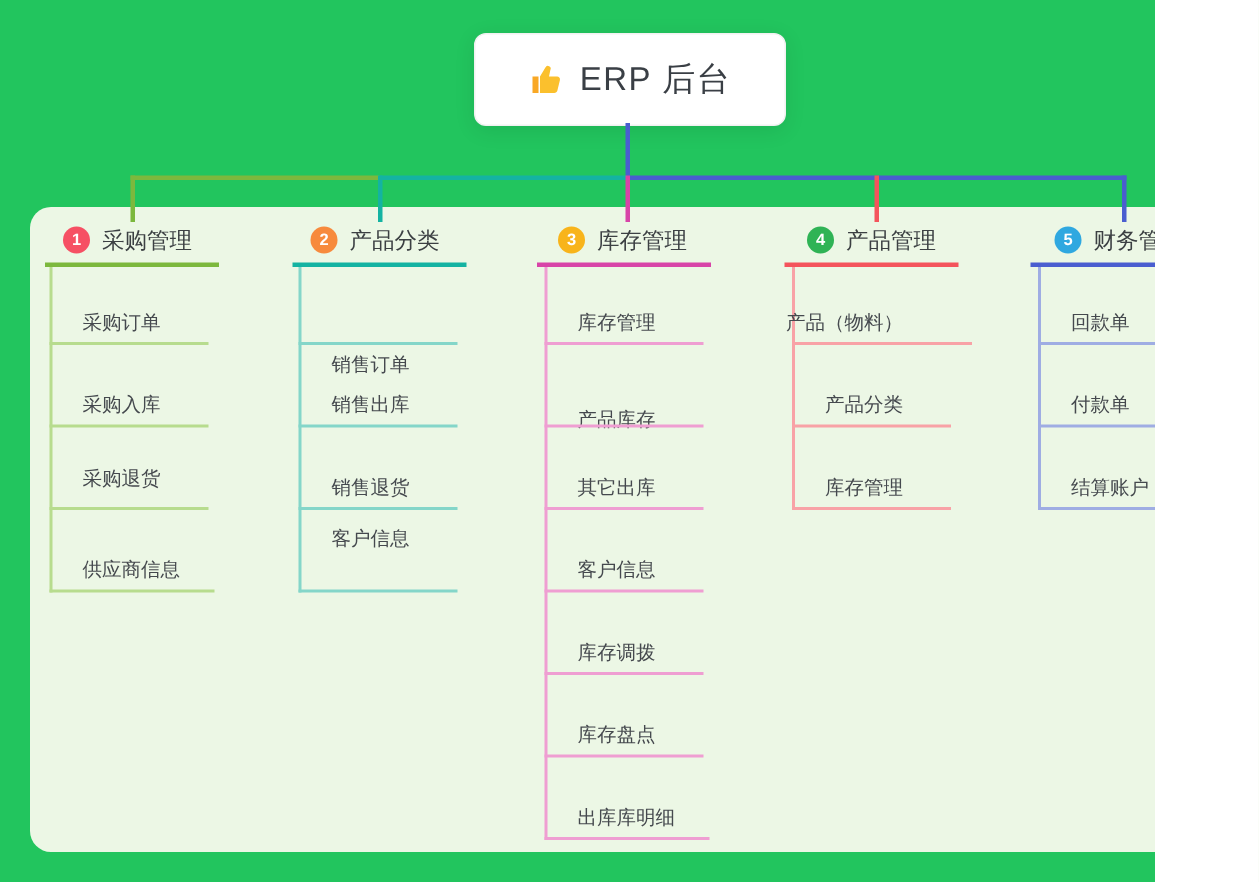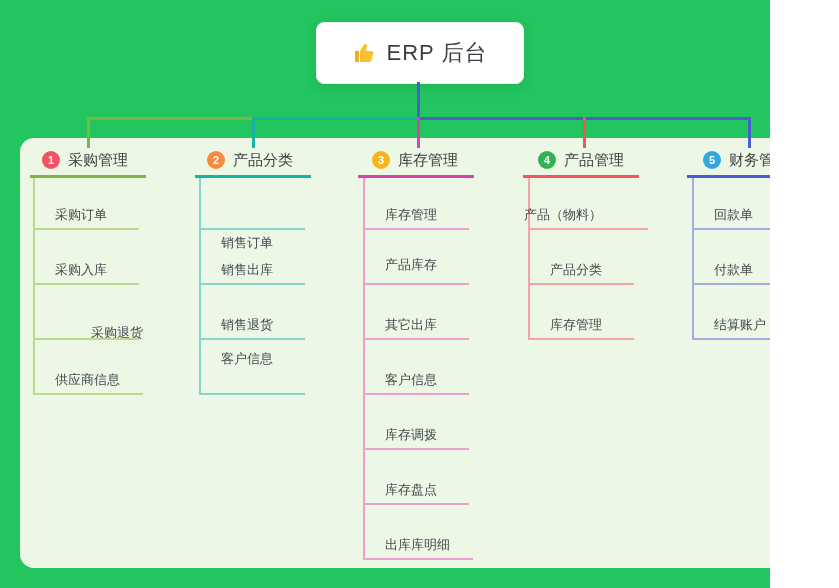--- a/index.html
+++ b/index.html
@@ -63,21 +63,21 @@
     <span class="badge" style="background: rgb(246, 80, 100);">1</span>
     <span class="bttl">采购管理</span>
   </div>
   <div class="hline" style="left: 30px; top: 175px; width: 116px; background: rgb(124, 184, 61);"></div>
   <div class="spine" style="left: 33px; top: 178px; height: 217px; background: rgb(183, 220, 142);"></div>
 
   <div class="citem" style="left:55px;top:206px;">采购订单</div>
   <div class="cul" style="left: 33px; top: 228px; width: 106px; background: rgb(183, 220, 142);"></div>
   <div class="citem" style="left:55px;top:261px;">采购入库</div>
   <div class="cul" style="left: 33px; top: 283px; width: 106px; background: rgb(183, 220, 142);"></div>
-  <div class="citem" style="left:55px;top:324px;margin-left:36px;">采购退货</div>
+  <div class="citem" style="left:55px;top:310px;">采购退货</div>
   <div class="cul" style="left: 33px; top: 338px; width: 106px; background: rgb(183, 220, 142);"></div>
   <div class="citem" style="left:55px;top:371px;">供应商信息</div>
   <div class="cul" style="left: 33px; top: 393px; width: 110px; background: rgb(183, 220, 142);"></div>
 
   <div class="bhdr" style="left:207px;">
     <span class="badge" style="background: rgb(247, 138, 61);">2</span>
     <span class="bttl">产品分类</span>
   </div>
   <div class="hline" style="left: 195px; top: 175px; width: 116px; background: rgb(20, 179, 162);"></div>
   <div class="spine" style="left: 199px; top: 178px; height: 217px; background: rgb(132, 214, 201);"></div>
@@ -93,21 +93,21 @@
 
   <div class="bhdr" style="left:372px;">
     <span class="badge" style="background: rgb(248, 180, 27);">3</span>
     <span class="bttl">库存管理</span>
   </div>
   <div class="hline" style="left: 358px; top: 175px; width: 116px; background: rgb(216, 68, 168);"></div>
   <div class="spine" style="left: 363px; top: 178px; height: 382px; background: rgb(239, 158, 210);"></div>
 
   <div class="citem" style="left:385px;top:206px;">库存管理</div>
   <div class="cul" style="left: 363px; top: 228px; width: 106px; background: rgb(239, 158, 210);"></div>
-  <div class="citem" style="left:385px;top:256px;">产品库存</div>
+  <div class="citem" style="left:385px;top:271px;">产品库存</div>
   <div class="cul" style="left: 363px; top: 283px; width: 106px; background: rgb(239, 158, 210);"></div>
   <div class="citem" style="left:385px;top:316px;font-family:Liberation Mono, monospace;">其它出库</div>
   <div class="cul" style="left: 363px; top: 338px; width: 106px; background: rgb(239, 158, 210);"></div>
   <div class="citem" style="left:385px;top:371px;">客户信息</div>
   <div class="cul" style="left: 363px; top: 393px; width: 106px; background: rgb(239, 158, 210);"></div>
   <div class="citem" style="left:385px;top:426px;">库存调拨</div>
   <div class="cul" style="left: 363px; top: 448px; width: 106px; background: rgb(239, 158, 210);"></div>
   <div class="citem" style="left:385px;top:481px;">库存盘点</div>
   <div class="cul" style="left: 363px; top: 503px; width: 106px; background: rgb(239, 158, 210);"></div>
   <div class="citem" style="left:385px;top:536px;">出库库明细</div>

